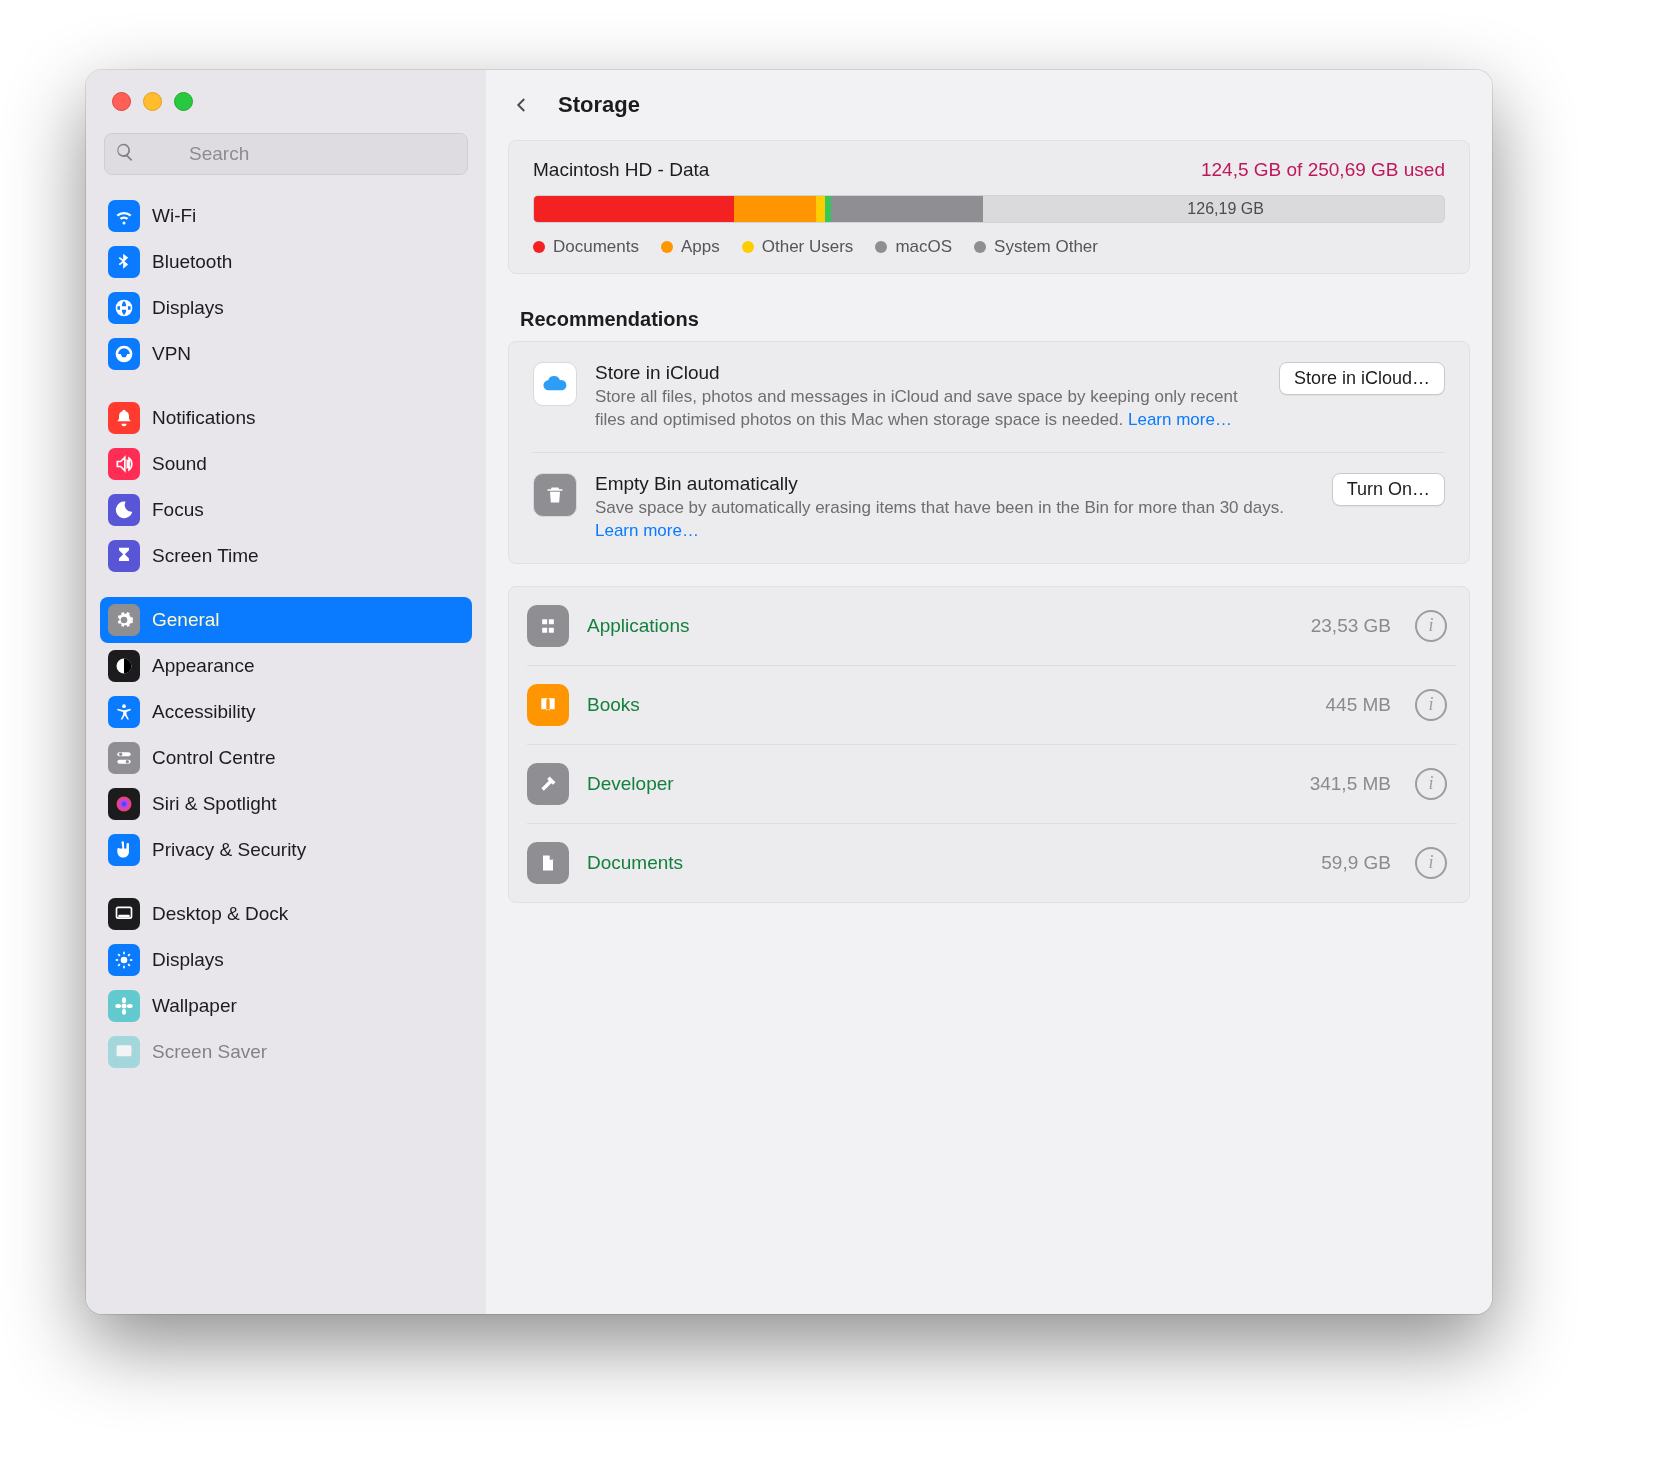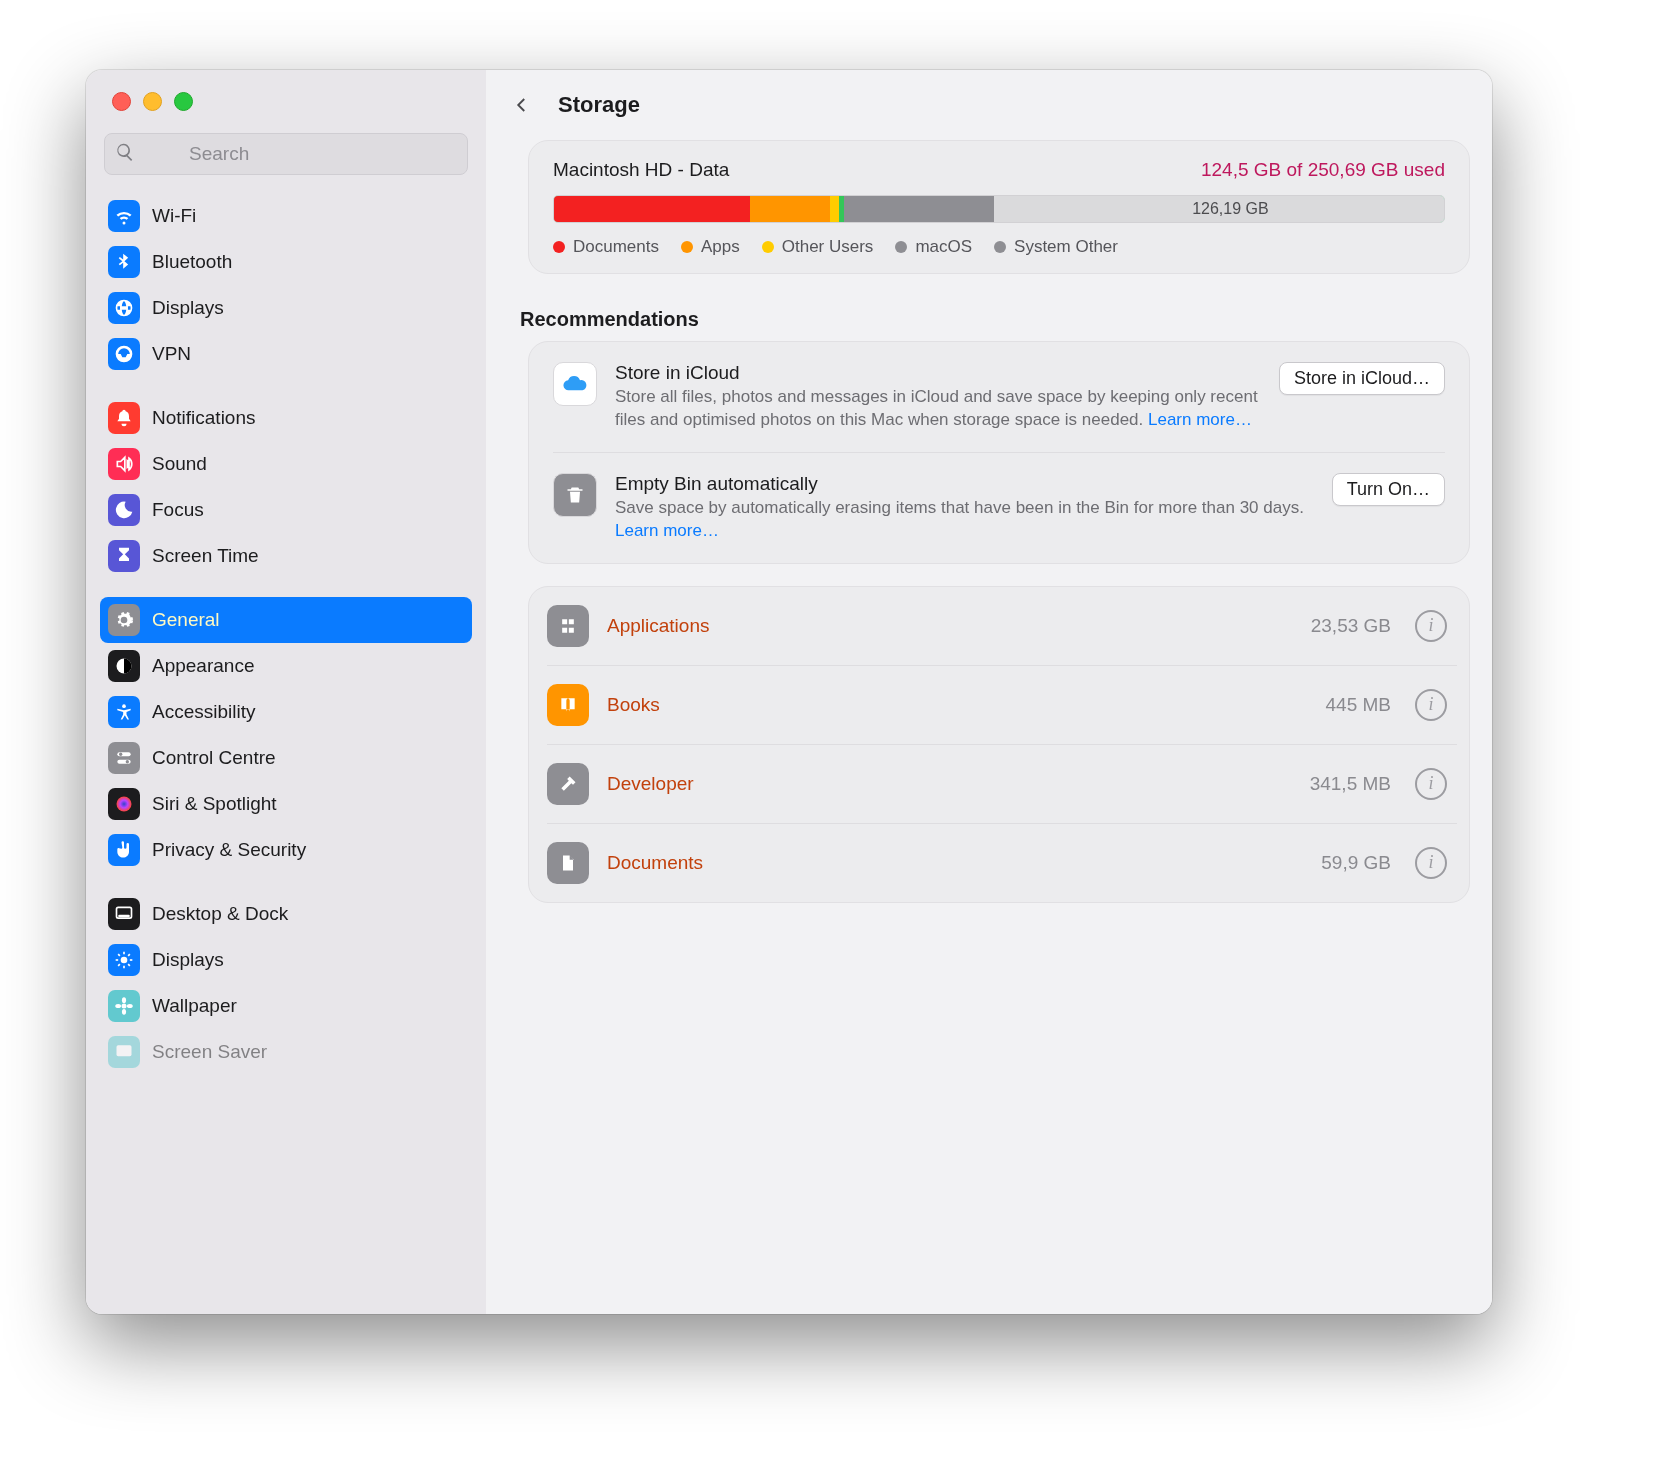--- a/index.html
+++ b/index.html
@@ -34,21 +34,21 @@
   .c-teal{background:#62c9cf;}
   .c-pink{background:#ff2d55;}
 
   .main{position:absolute;left:400px;top:0;right:0;height:100%;background:#f2f2f4;overflow:hidden;}
   .titlebar{display:flex;align-items:center;gap:18px;height:70px;padding:0 24px 0 18px;}
   .back{width:36px;height:36px;display:flex;align-items:center;justify-content:center;border-radius:6px;}
   .back svg{width:18px;height:18px;stroke:#4a4a4d;stroke-width:2.5;fill:none;}
   .titlebar h1{font-size:22px;font-weight:700;color:#1c1c1e;margin:0;}
   .content{padding:0 22px 0 22px;}
 
-  .card{background:#ececee;border:1px solid #e1e0e3;border-radius:20px;margin-left:20px;}
+  .card{background:#ececee;border:1px solid #e1e0e3;border-radius:8px;}
   .storage-card{padding:18px 24px 16px 24px;}
   .sc-head{display:flex;justify-content:space-between;align-items:baseline;font-size:19px;}
   .sc-head .disk{color:#1c1c1e;}
   .sc-head .used{color:#be185d;}
   .bar{margin-top:14px;height:26px;border-radius:5px;overflow:hidden;background:#86efac;display:flex;position:relative;border:1px solid #d2d1d4;}
   .seg{height:100%;}
   .seg.red{background:#f32121;}
   .seg.orange{background:#ff9500;}
   .seg.yellow{background:#ffcc00;}
   .seg.green{background:#34c759;}
@@ -71,21 +71,21 @@
   .rec-body{flex:1;}
   .rec-title{font-size:19px;color:#1c1c1e;margin:0 0 2px 0;}
   .rec-desc{font-size:17px;color:#6d6d72;line-height:1.35;}
   .rec-desc a{color:#0a7bff;text-decoration:none;}
   .rec-btn{align-self:flex-start;background:#fff;border:1px solid #c9c8cc;border-radius:8px;font-size:18px;padding:5px 14px;color:#1c1c1e;white-space:nowrap;box-shadow:0 1px 1px rgba(0,0,0,.05);}
 
   .cat-card{margin-top:22px;padding:0 12px 0 18px;}
   .cat{display:flex;align-items:center;gap:18px;height:78px;}
   .cat + .cat{border-top:1px solid #dedde0;}
   .cat-icon{width:42px;height:42px;border-radius:10px;display:flex;align-items:center;justify-content:center;flex:0 0 42px;}
-  .cat .name{font-size:19px;color:#c2410c;flex:1;}
+  .cat .name{font-size:19px;color:#15803d;flex:1;}
   .cat .size{font-size:19px;color:#8a8a8f;margin-right:6px;}
   .info{width:28px;height:28px;border:2px solid #9c9ca1;border-radius:50%;display:flex;align-items:center;justify-content:center;color:#9c9ca1;font-style:italic;font-family:Georgia,serif;font-size:18px;margin-right:10px;}
   svg.ic{width:20px;height:20px;fill:#fff;}
 </style>
 </head>
 <body>
 
 <div class="stage">
   <div class="window">
 

